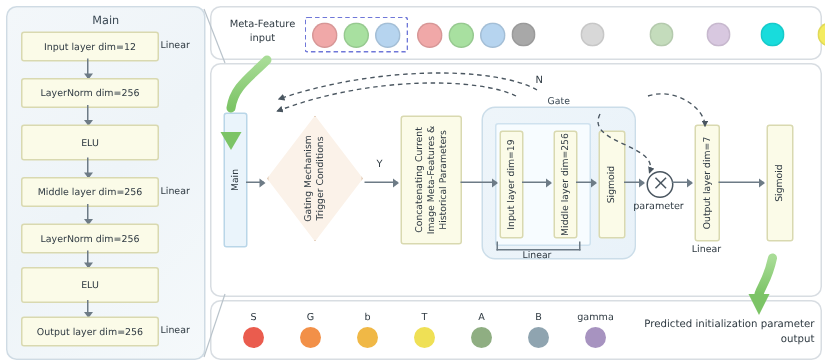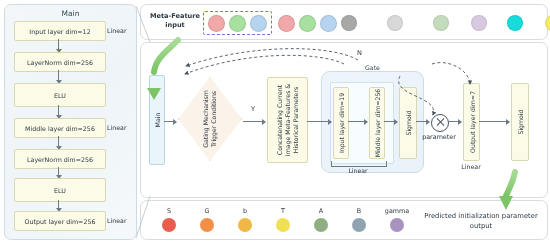--- a/index.html
+++ b/index.html
@@ -18,21 +18,21 @@
       justify-content:center;font-size:6.3px;color:#2f3a42;white-space:nowrap;}
   .llin{position:absolute;left:102px;font-size:6.3px;color:#2f3a42;height:18px;
       display:flex;align-items:center;}
   .varr{position:absolute;left:53px;width:1px;background:#6d7b86;}
   .varr:after{content:"";position:absolute;left:-2.5px;bottom:-1px;
       border-left:3px solid transparent;border-right:3px solid transparent;
       border-top:4px solid #6d7b86;}
   
   #meta-panel{left:140px;top:4px;width:406px;height:34px;}
   #meta-label{position:absolute;left:6px;top:7px;width:56px;text-align:center;
-      font-size:6.6px;line-height:9px;color:#2f3a42;font-weight:bold;}
+      font-size:6.6px;line-height:9px;color:#2f3a42;}
   .dotgrp{position:absolute;top:6px;height:22px;display:flex;align-items:center;gap:4px;padding:0 4px;}
   .dotgrp.sel{border:1px dashed #6f77d8;border-radius:2px;}
   .dotgrp.plain{border:1px solid #fff;}
   .mdot{width:15px;height:15px;border-radius:50%;}
   .sdot{position:absolute;top:10px;width:14px;height:14px;border-radius:50%;}
   
   #flow-panel{left:140px;top:42px;width:406px;height:154px;}
   #flow-inner{position:absolute;inset:0;}
   .fbox{position:absolute;background:#fbfbe8;border:1px solid #d9d9b0;border-radius:2px;}
   .vtext{position:absolute;left:50%;top:50%;transform:translate(-50%,-50%) rotate(-90deg);
@@ -71,21 +71,21 @@
   .harr:after{content:"";position:absolute;right:-1px;top:-2.5px;
       border-top:3px solid transparent;border-bottom:3px solid transparent;
       border-left:4px solid #6d7b86;}
   #ylabel{position:absolute;left:110px;top:62px;font-size:6.6px;color:#2f3a42;}
   #nlabel{position:absolute;left:214px;top:6px;font-size:6.6px;color:#2f3a42;background:#fff;padding:0 2px;}
   
   #legend-panel{left:140px;top:200px;width:406px;height:38px;}
   .lg{position:absolute;top:6px;width:40px;text-align:center;}
   .lg .lgname{font-size:6.4px;color:#2f3a42;display:block;height:9px;}
   .lg .lgdot{width:14px;height:14px;border-radius:50%;margin:2px auto 0;}
-  #pred-label{position:absolute;left:278px;top:10px;width:124px;text-align:center;
+  #pred-label{position:absolute;left:278px;top:10px;width:124px;text-align:right;
       font-size:6.8px;line-height:10px;color:#2f3a42;}
   svg.ov{position:absolute;left:0;top:0;width:550px;height:242px;pointer-events:none;}
 </style>
 </head>
 <body>
 
 <div class="panel" id="left-panel">
   <div id="left-title">Main</div>
 
   <div class="lbox" style="top:16px">Input layer dim=12</div>

